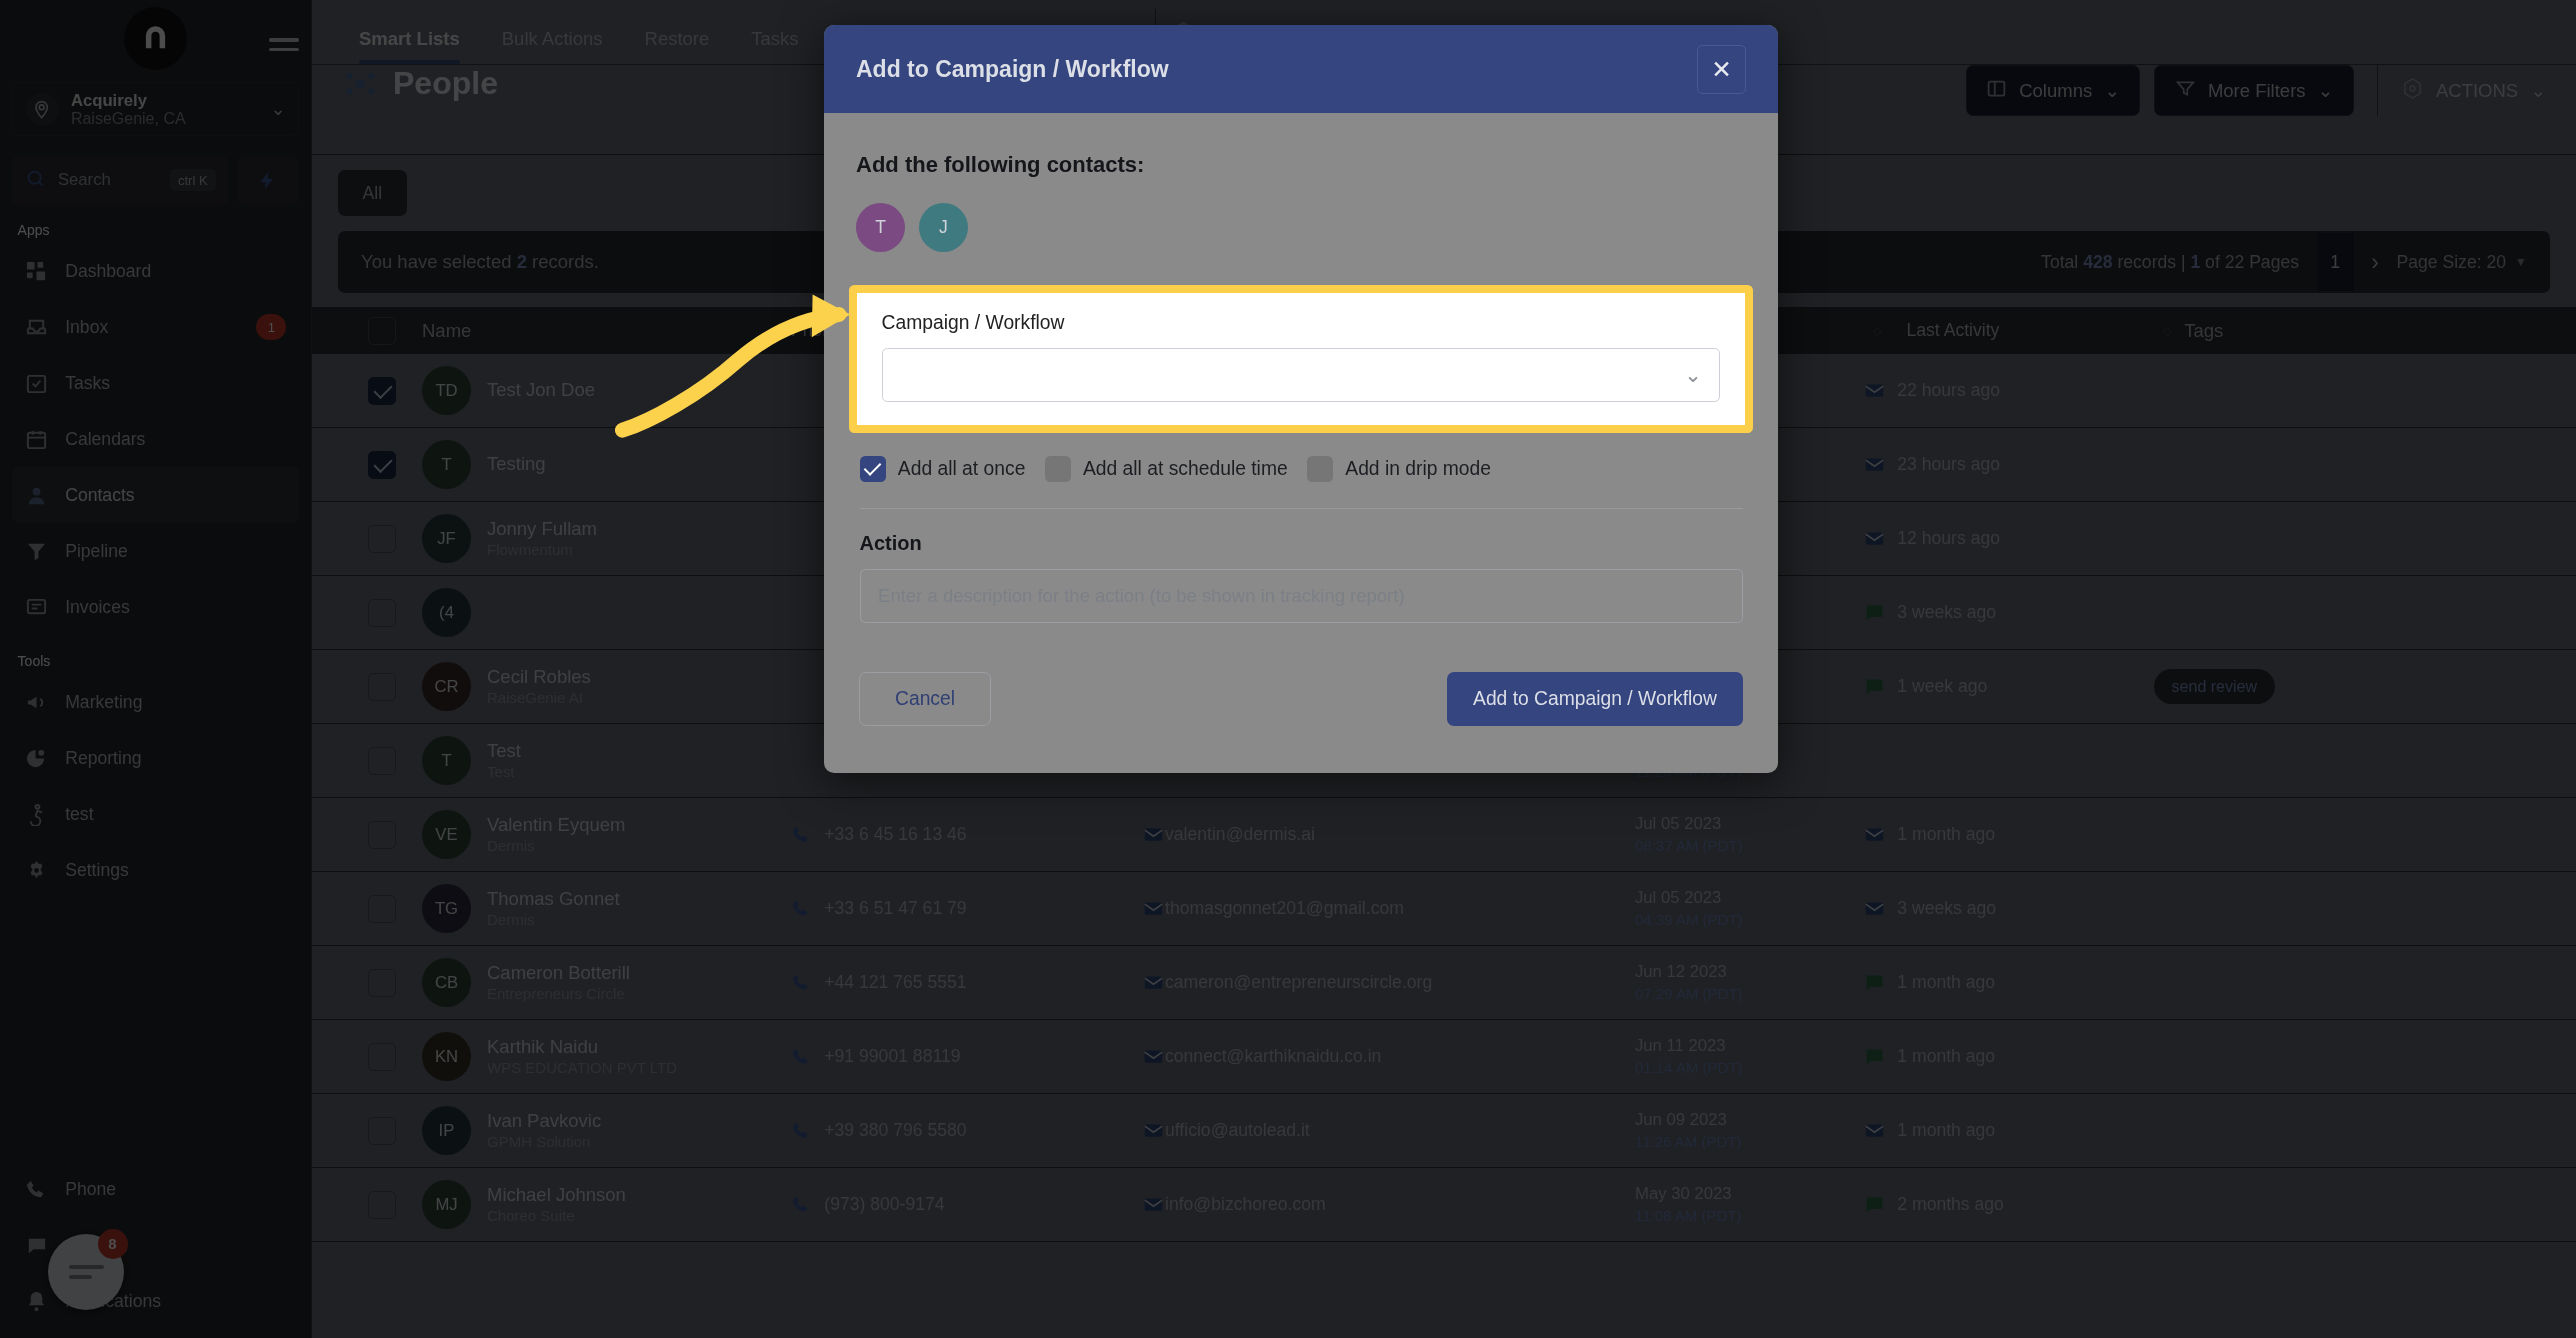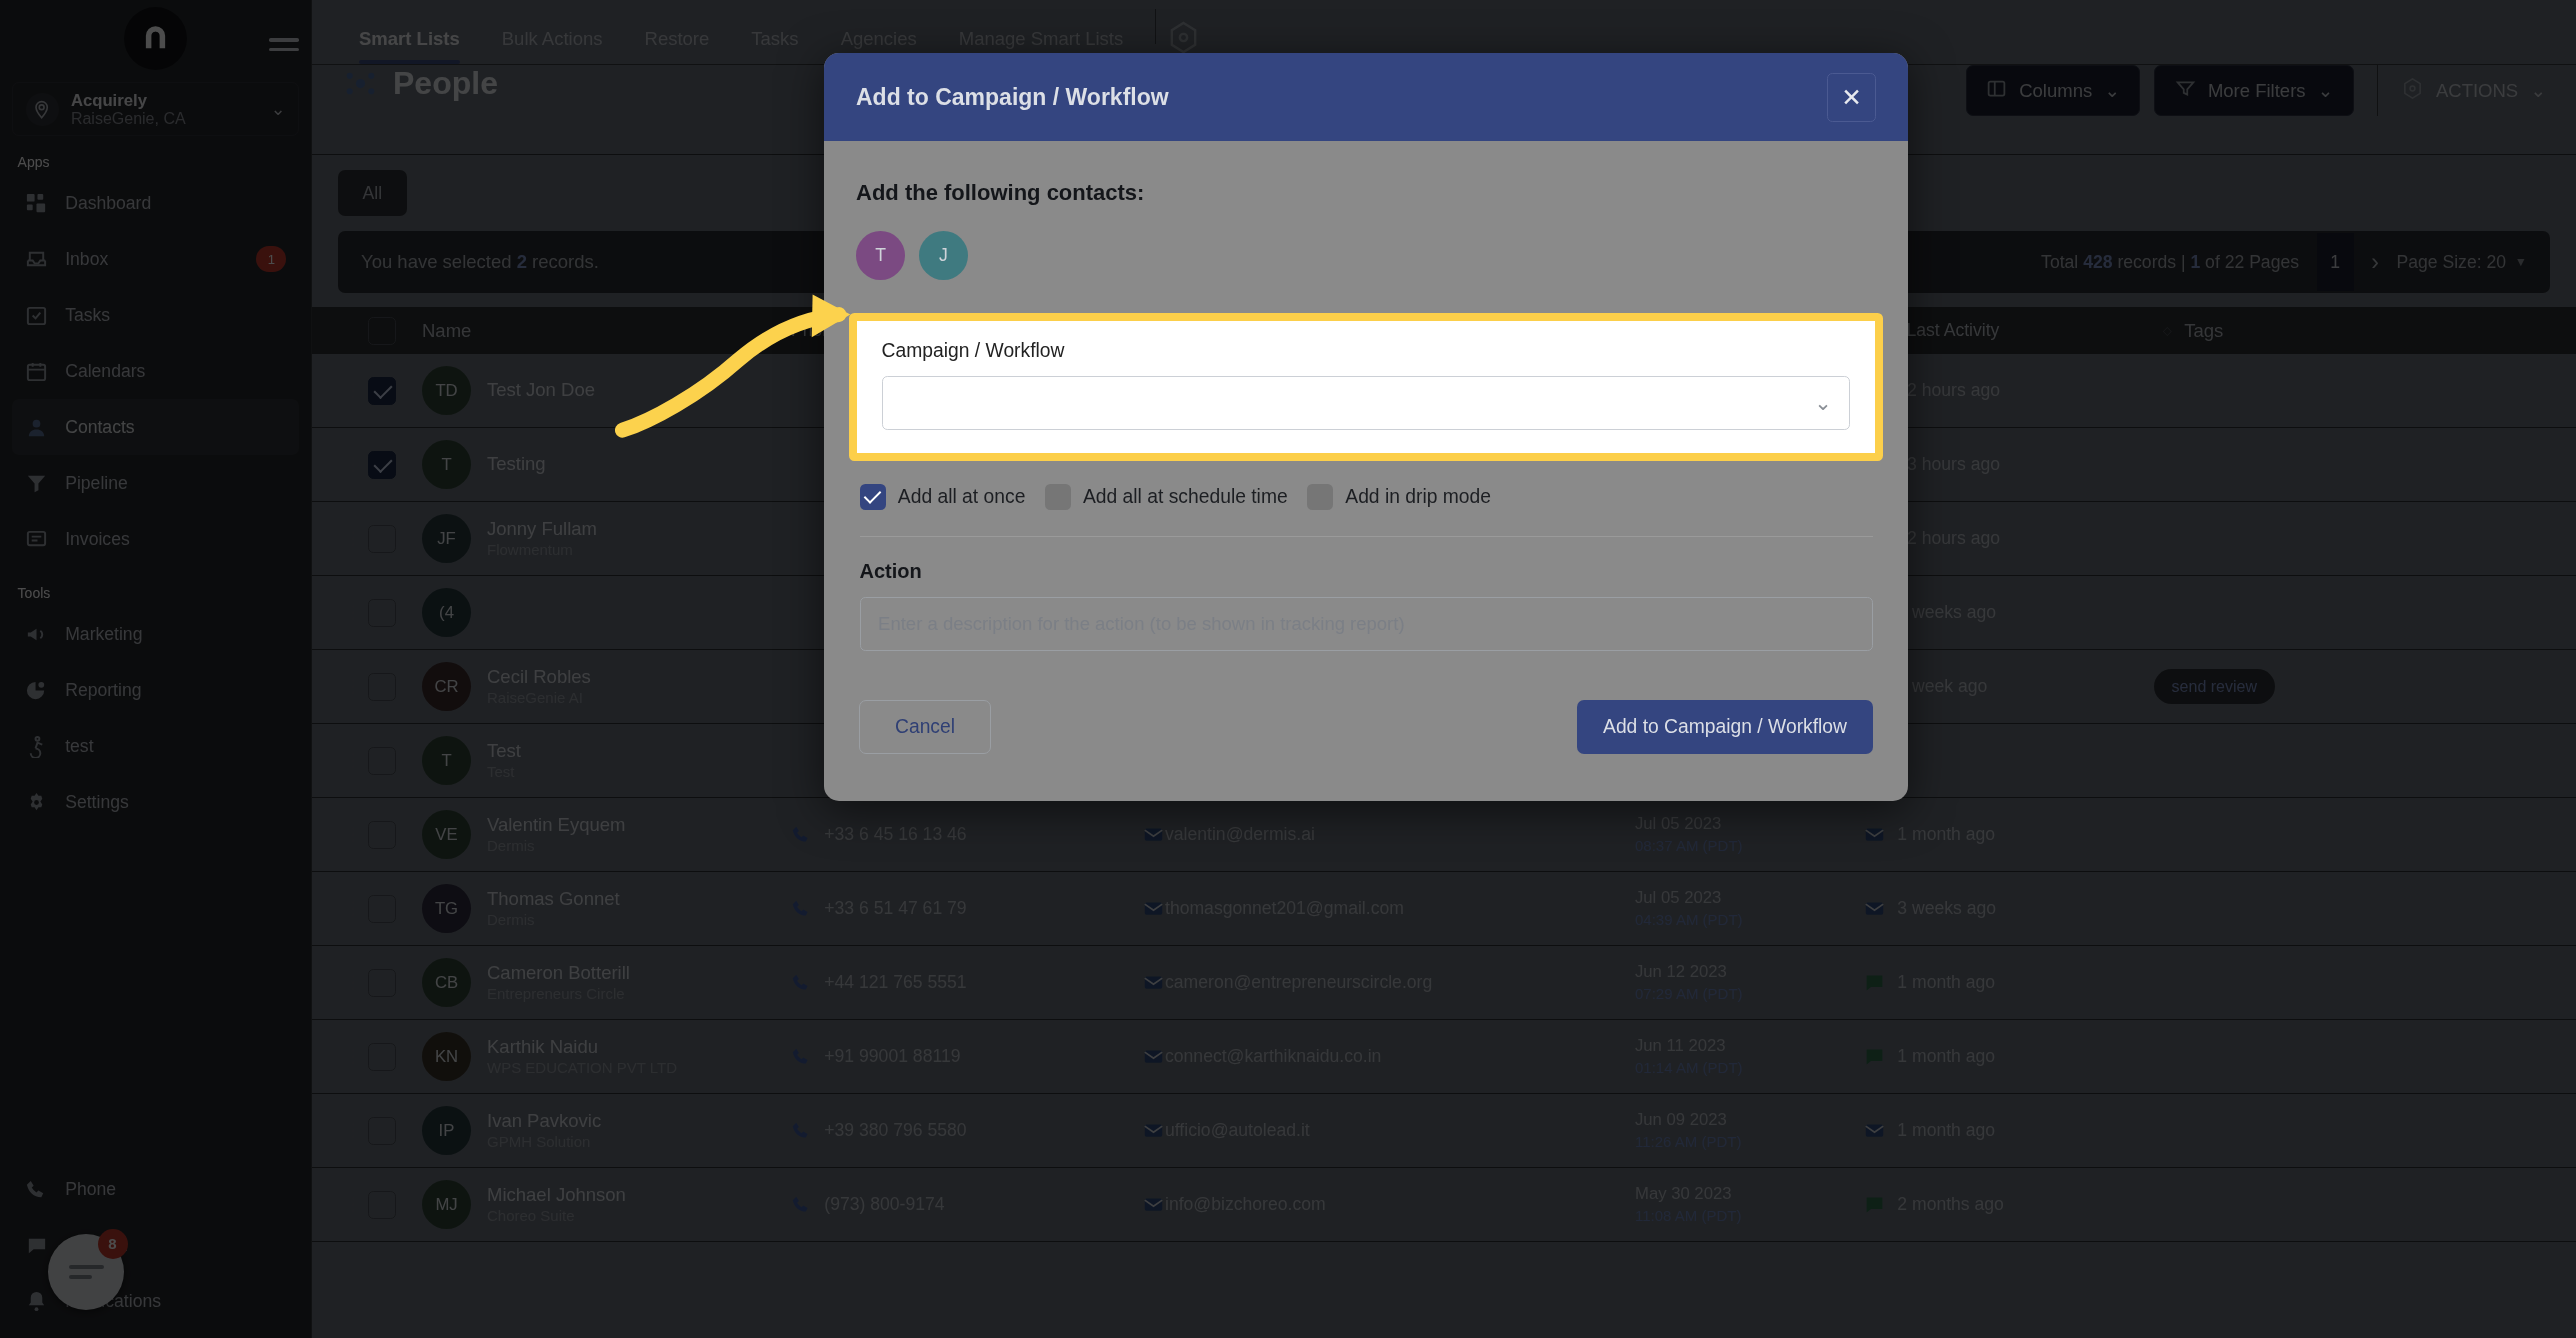--- a/index.html
+++ b/index.html
@@ -197,22 +197,22 @@
   .c-last { width: 290px; flex:0 0 290px; display:flex; align-items:center; gap:12.3px; font-size:17.6px; color:#b5b9c0; }
   .c-tags { flex:1; display:flex; align-items:center; }
   .tag-pill { background:#2c3035; color:#7f92c8; font-size:16px; padding:8.8px 17.6px; border-radius:17.6px; }
   .mini-ic { width:21px; height:21px; flex:0 0 21px; }
   .mini-ic svg { width:21px;height:21px; }
   .sort-ic { margin:0 12.3px 0 8.8px; color:#4e5258; font-size:13px; }
 
   
   #overlay { position:absolute; inset:0; background: rgba(0,0,0,0.0); }
   .modal {
-    position:absolute; left: 824px; top: 53px; width: 1084px;
-    border-radius: 15px; overflow: hidden;
+    position:absolute; left: 824px; top: 25px; width: 954px;
+    border-radius: 10px; overflow: hidden;
     box-shadow: 0 8.8px 44px rgba(0,0,0,.55);
     background:#8a8a8a;
   }
   .modal-head {
     background:#344580; height: 88px;
     display:flex; align-items:center; padding: 0 32px;
   }
   .modal-title { color:#dcdfe6; font-size:23px; font-weight:bold; }
   .modal-close {
     margin-left:auto; width:49px; height:49px; border-radius:5.3px;
@@ -299,20 +299,37 @@
             <path d="M12 2a7 7 0 0 0-7 7c0 5 7 13 7 13s7-8 7-13a7 7 0 0 0-7-7z"></path>
           </svg>
       </div>
       <div class="loc-txt">
         <div class="loc-name">Acquirely</div>
         <div class="loc-sub">RaiseGenie, CA</div>
       </div>
       <div class="chev">⌄</div>
     </div>
 
+    <div class="search-row">
+      <div class="search-box">
+        <span>
+          <svg viewBox="0 0 24 24" fill="none" stroke="#3f5a9e" stroke-width="2">
+              <circle cx="11" cy="11" r="7"></circle>
+              <path d="M20 20l-3.5-3.5"></path>
+            </svg>
+        </span>
+        <span class="search-ph">Search</span>
+        <span class="kbd">ctrl K</span>
+      </div>
+      <div class="bolt-box">
+        <svg viewBox="0 0 24 24" fill="#3f5a9e">
+            <path d="M13 2L4 14h6l-1 8 9-12h-6l1-8z"></path>
+          </svg>
+      </div>
+    </div>
 
     <div class="nav-group-title">Apps</div>
 
     <div class="nav-item">
       <span class="nav-ic">
           <svg viewBox="0 0 24 24" fill="#9aa0a8">
             <rect x="2" y="2" width="8" height="8" rx="1"></rect>
             <rect x="13" y="2" width="6" height="6" rx="1"></rect>
             <rect x="2" y="13" width="6" height="6" rx="1"></rect>
             <rect x="12" y="12" width="9" height="9" rx="1"></rect>

